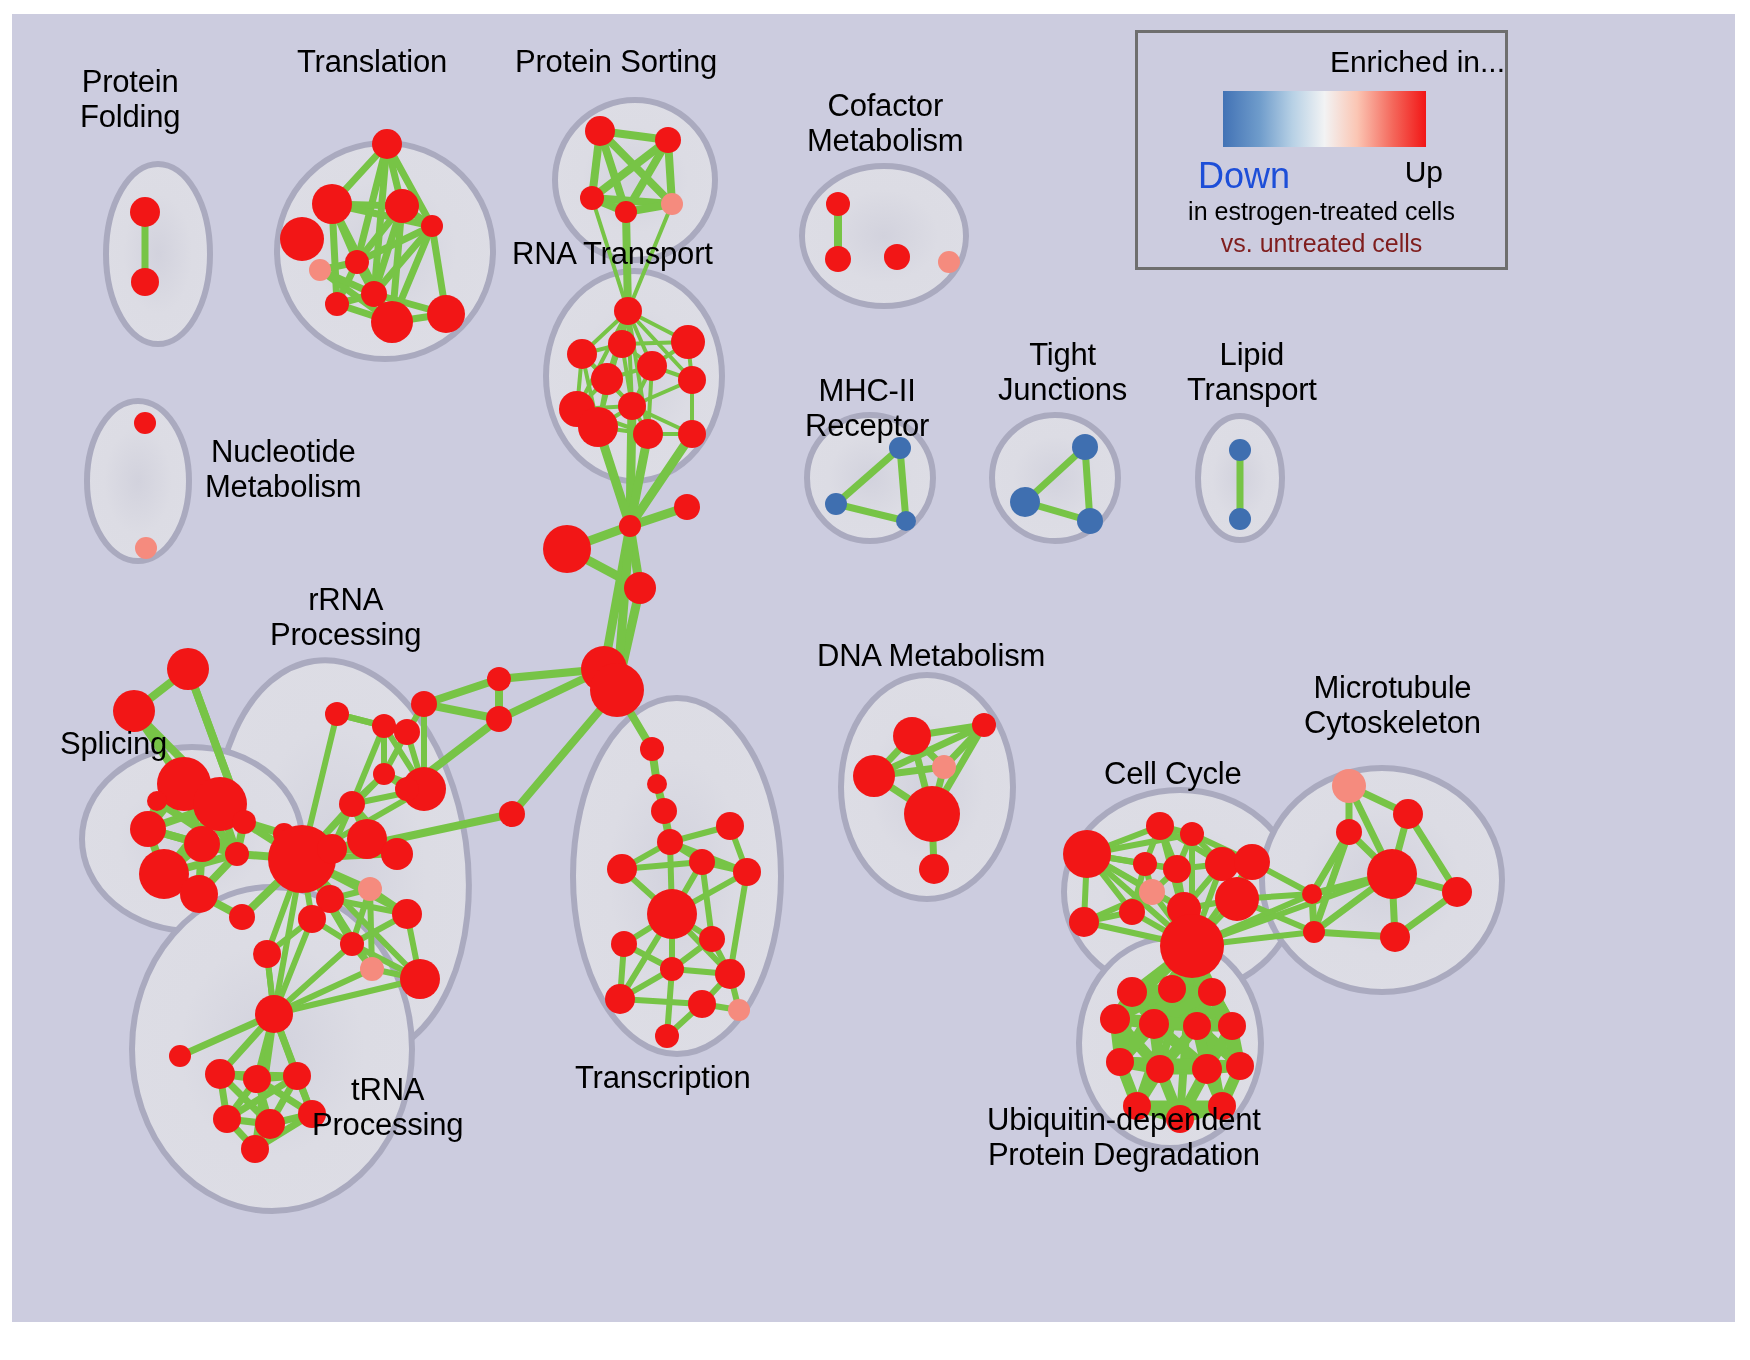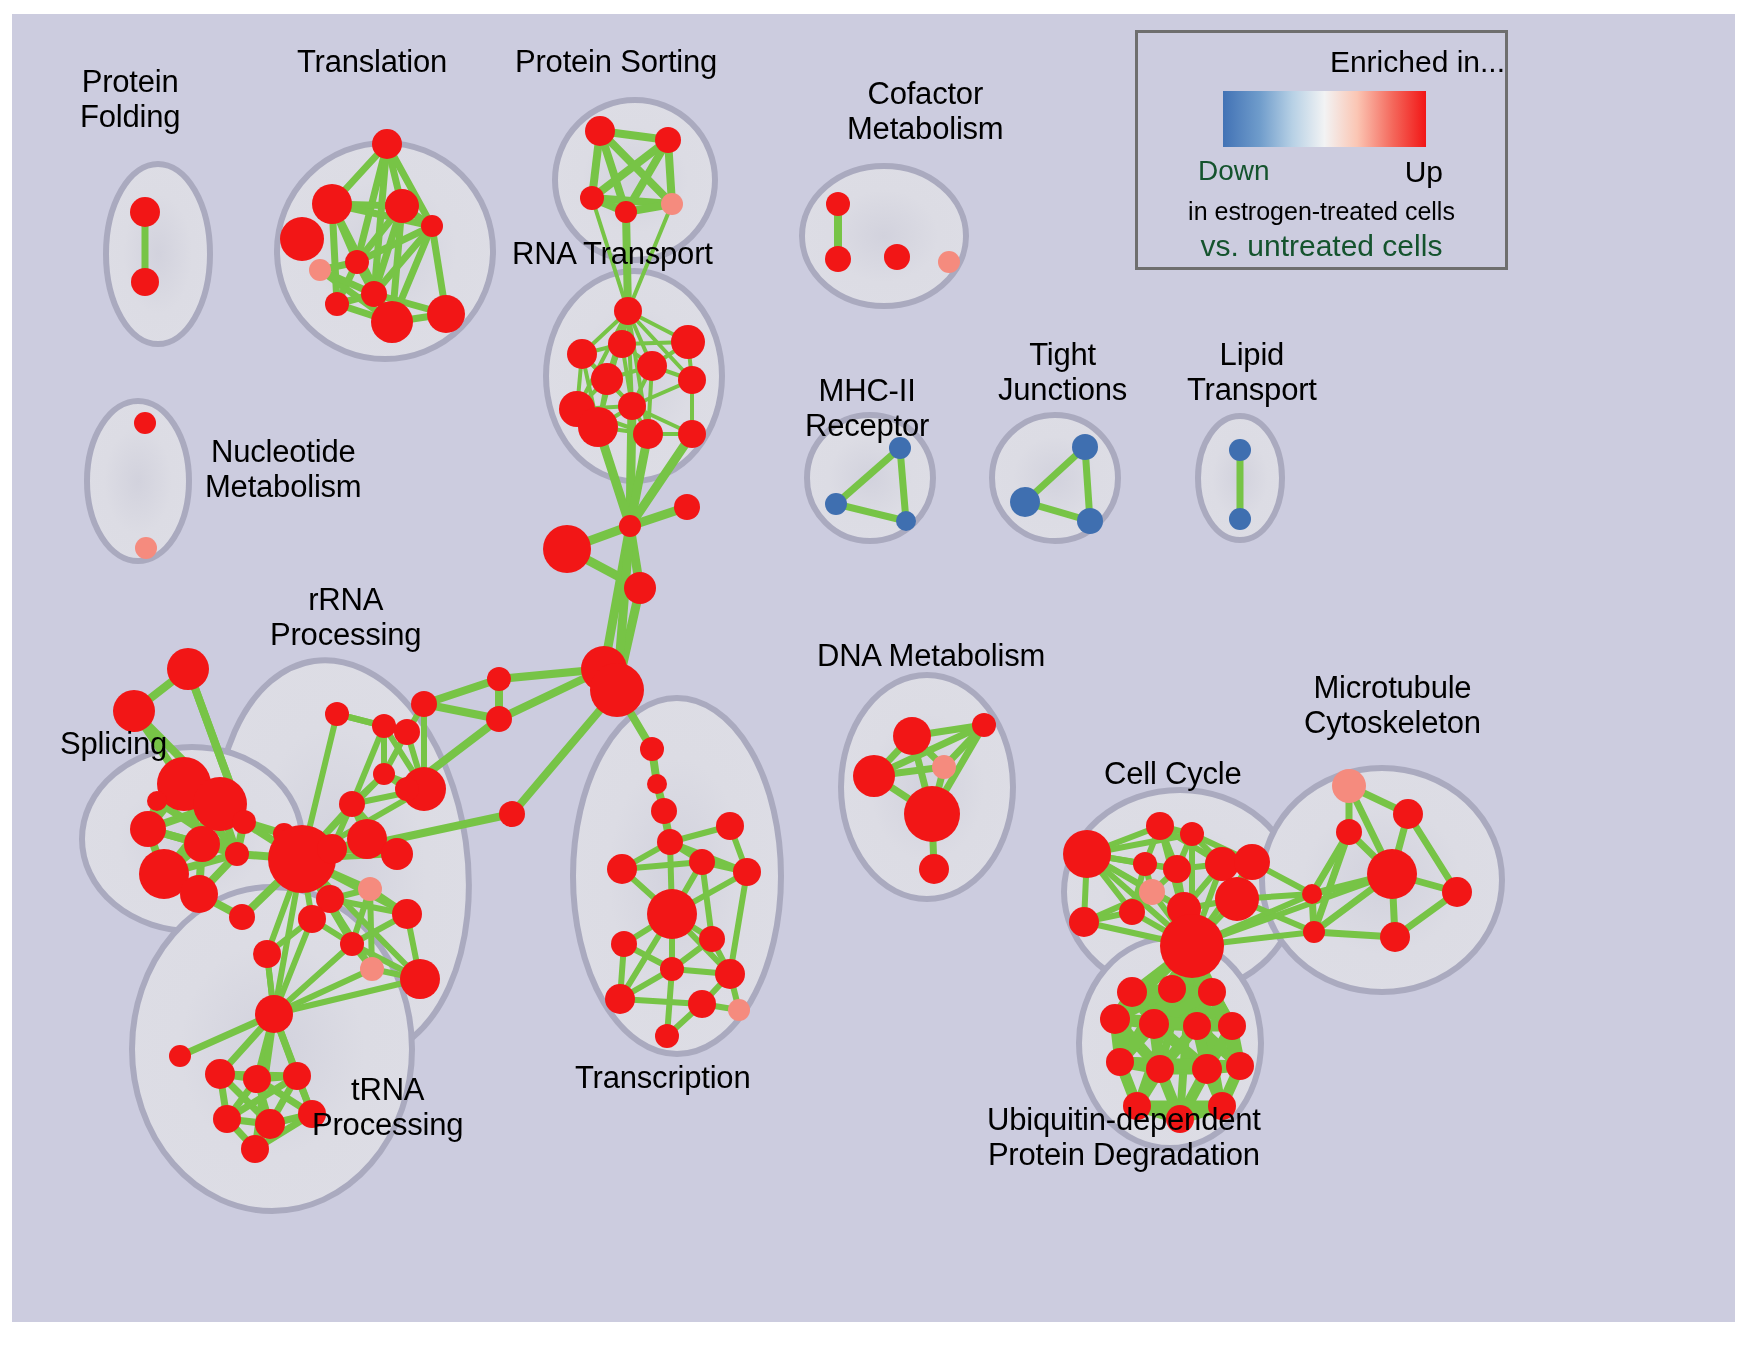--- a/index.html
+++ b/index.html
@@ -5,24 +5,24 @@
   html,body{margin:0;padding:0;background:#ffffff;}
   body{width:1750px;height:1360px;font-family:"Liberation Sans",sans-serif;overflow:hidden;}
   #stage{position:relative;width:1750px;height:1360px;background:#ffffff;}
   #canvas{position:absolute;left:12px;top:14px;width:1723px;height:1308px;background:#ccccdf;}
   svg#net{position:absolute;left:0;top:0;width:1723px;height:1308px;display:block;}
   .clabel{position:absolute;color:#000;font-size:31px;line-height:35px;font-family:"Liberation Sans",sans-serif;white-space:pre;text-align:center;letter-spacing:-0.2px;}
   #legend{position:absolute;left:1123px;top:16px;width:373px;height:240px;border:3px solid #6e6e6e;background:#ccccdf;box-sizing:border-box;}
   #legend .ltitle{position:absolute;left:0;top:12px;width:100%;text-align:right;font-size:30px;color:#000;}
   #legend .bar{position:absolute;left:85px;top:58px;width:203px;height:56px;
     background:linear-gradient(to right,#4272b5 0%,#6f9ccb 18%,#b6d0e5 34%,#f2f3f4 50%,#fbc6b4 66%,#f4665a 84%,#f21616 100%);}
-  #legend .down{position:absolute;left:60px;top:122px;font-size:28px;color:#14532d;}
+  #legend .down{position:absolute;left:60px;top:122px;font-size:36px;color:#1d4ed8;}
   #legend .up{position:absolute;right:62px;top:122px;font-size:30px;color:#000;margin-left:24px;}
   #legend .sub1{position:absolute;left:0;top:164px;width:100%;text-align:center;font-size:25px;color:#000;}
-  #legend .sub2{position:absolute;left:0;top:196px;width:100%;text-align:center;font-size:30px;color:#14532d;}
+  #legend .sub2{position:absolute;left:0;top:196px;width:100%;text-align:center;font-size:25px;color:#7f1d1d;}
 </style>
 </head>
 <body>
 
 <div id="stage">
   <div id="canvas">
 
     <svg id="net" viewBox="0 0 1723 1308">
       <defs>
         <radialGradient id="blobGrad" cx="50%" cy="50%" r="60%">
@@ -673,21 +673,21 @@
         <circle cx="1168" cy="1105" r="14" fill="#f21616"></circle>
         <circle cx="1210" cy="1092" r="14" fill="#f21616"></circle>
       </g>
     </svg>
 
     <div class="clabel" style="left:68px;top:50px;">Protein
 Folding</div>
     <div class="clabel" style="left:285px;top:30px;">Translation</div>
     <div class="clabel" style="left:503px;top:30px;">Protein Sorting</div>
     <div class="clabel" style="left:500px;top:222px;">RNA Transport</div>
-    <div class="clabel" style="left:795px;top:62px;margin-left:40px;">Cofactor
+    <div class="clabel" style="left:795px;top:74px;">Cofactor
 Metabolism</div>
     <div class="clabel" style="left:193px;top:420px;">Nucleotide
 Metabolism</div>
     <div class="clabel" style="left:793px;top:323px;margin-top:36px;">MHC-II
 Receptor</div>
     <div class="clabel" style="left:986px;top:323px;">Tight
 Junctions</div>
     <div class="clabel" style="left:1175px;top:323px;">Lipid
 Transport</div>
     <div class="clabel" style="left:258px;top:568px;">rRNA

